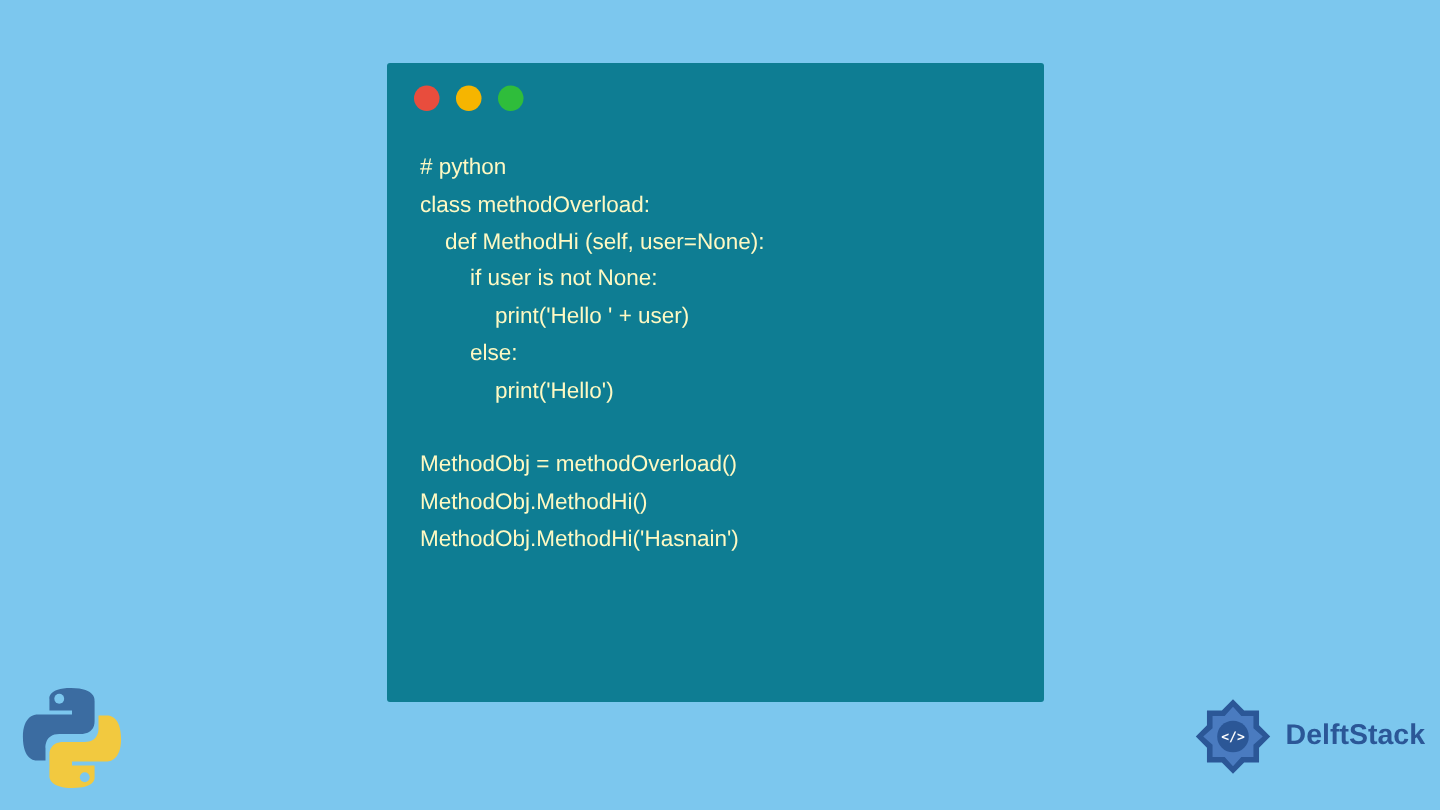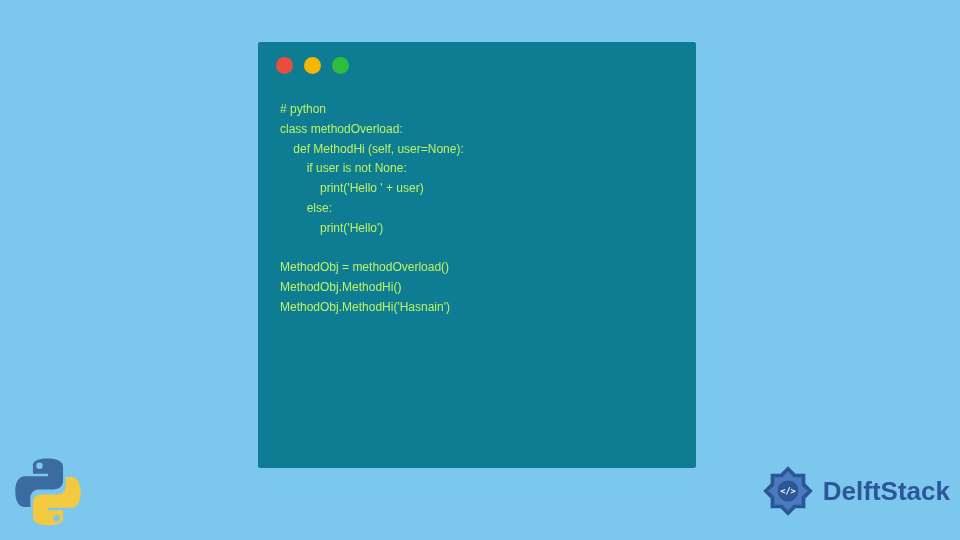--- a/index.html
+++ b/index.html
@@ -32,22 +32,22 @@
     .traffic-light {
       width: 17px;
       height: 17px;
       border-radius: 50%;
     }
     .red { background: #e84d3d; }
     .yellow { background: #f6b500; }
     .green { background: #2fbd3b; }
     .code-content {
       padding: 18px 22px 0 22px;
-      color: #bef264;
-      font-size: 12px;
+      color: #fef9c3;
+      font-size: 15px;
       line-height: 1.65;
       font-family: -apple-system, BlinkMacSystemFont, "Segoe UI", Arial, sans-serif;
       white-space: pre;
     }
     .python-logo {
       position: absolute;
       bottom: 12px;
       left: 12px;
       width: 72px;
       height: 72px;
@@ -58,21 +58,21 @@
       right: 10px;
       display: flex;
       align-items: center;
       gap: 4px;
     }
     .delft-icon {
       width: 62px;
       height: 62px;
     }
     .delft-text {
-      font-size: 26px;
+      font-size: 19px;
       font-weight: 600;
       color: #2b5797;
       font-family: -apple-system, BlinkMacSystemFont, "Segoe UI", Arial, sans-serif;
     }
   </style>
 </head>
 <body>
 
 <div class="code-window">
   <div class="traffic-lights">

